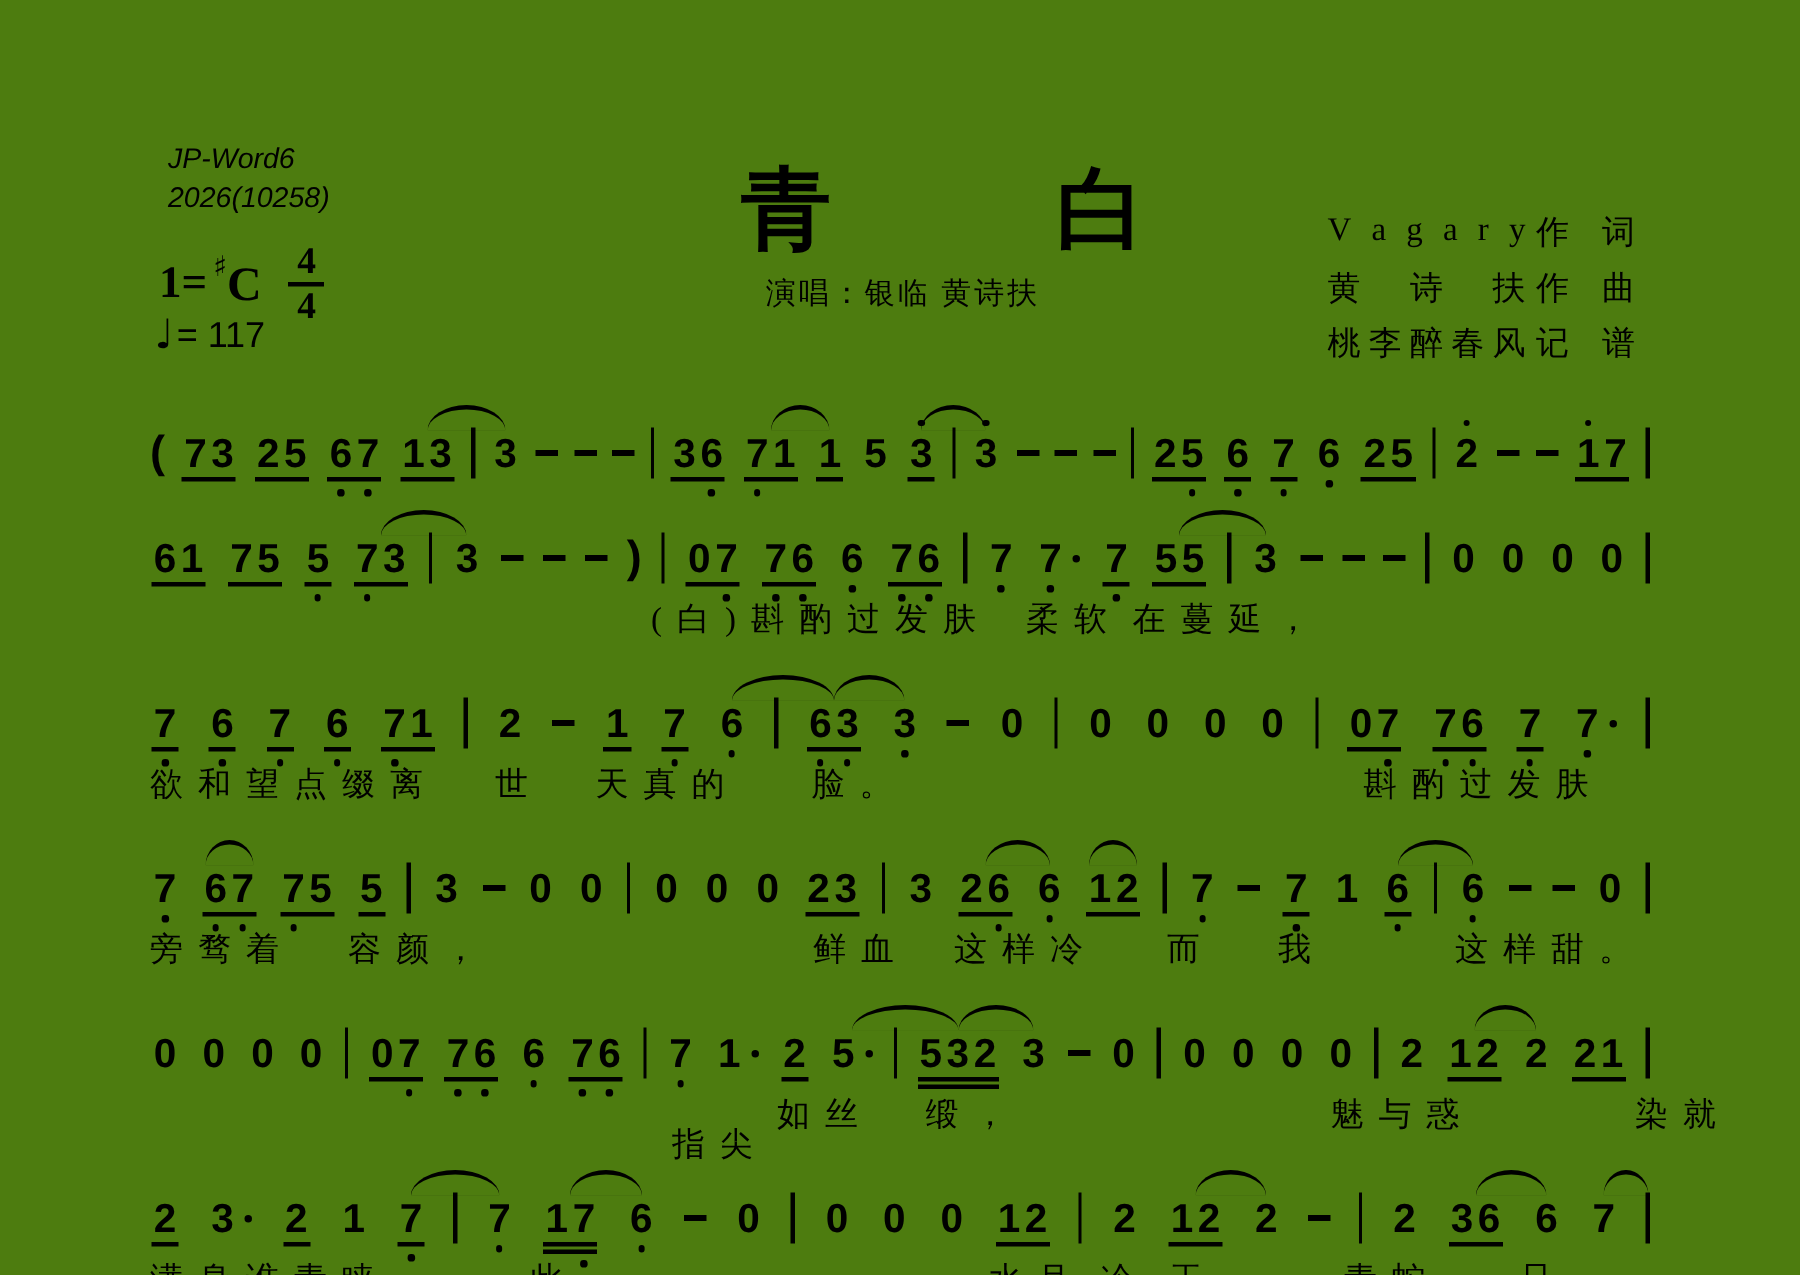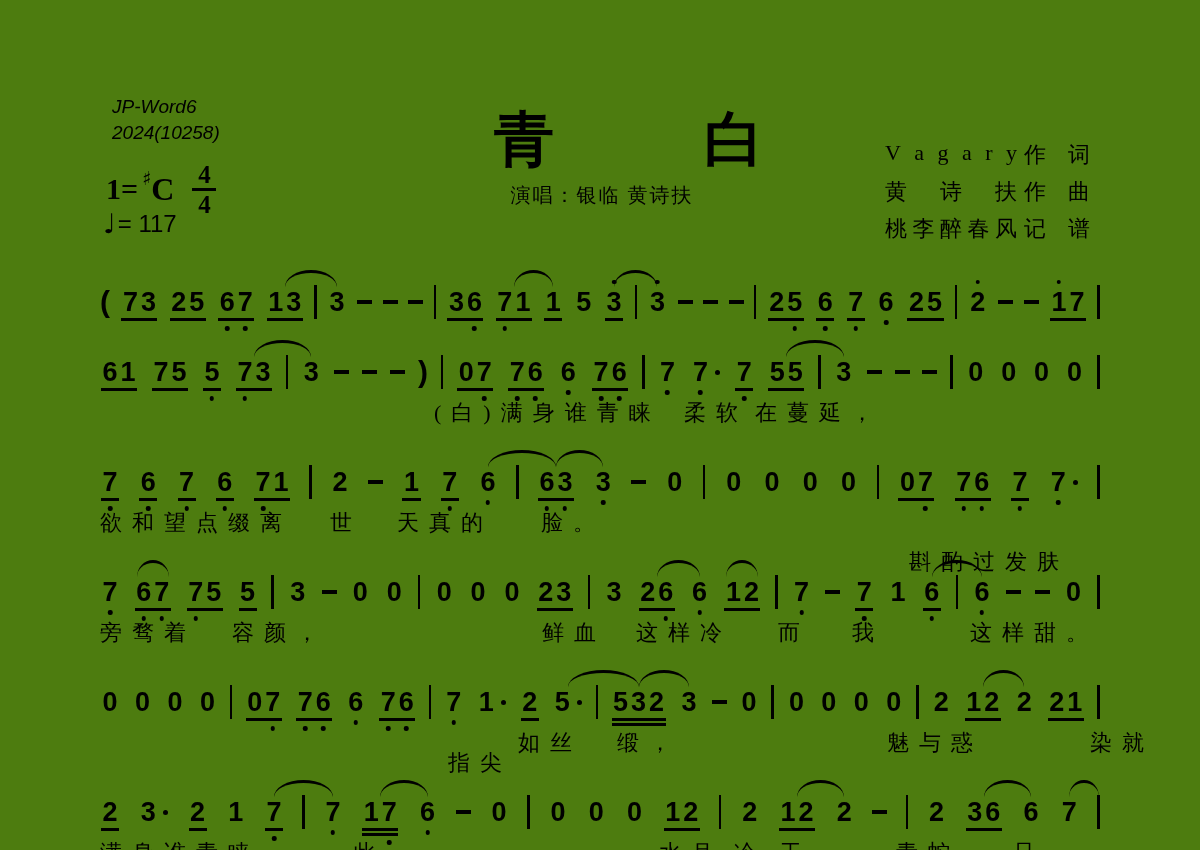--- a/index.html
+++ b/index.html
@@ -50,21 +50,21 @@
         border-radius:50% 50% 0 0 / 100% 100% 0 0;}
   .lyr{position:absolute;top:46px;font:22px "Liberation Serif","DejaVu Serif",serif;
        letter-spacing:10px;white-space:nowrap;}
 </style>
 </head>
 <body>
 
 <div class="page">
   <div class="gen">
     <div>JP-Word6</div>
-    <div>2024(10258)</div>
+    <div>2026(10258)</div>
   </div>
 
   <div class="title-left">青</div>
   <div class="title-right">白</div>
   <div class="subtitle">演唱：银临 黄诗扶</div>
 
   <div class="credits">
       <div class="credit-row">
         <span class="credit-name">
           <span>V</span>
@@ -302,21 +302,21 @@
           <span class="g gu0">
             <span class="nt">0</span>
           </span>
           <span class="g gu0">
             <span class="nt">0</span>
           </span>
           <span class="bar"></span>
         </div>
         <i class="slur" style="left: 154px; width: 57px;"></i>
         <i class="slur" style="left: 686px; width: 58px;"></i>
-        <span class="lyr" style="left: 334px;">(白)满身谁青睐</span>
+        <span class="lyr" style="left: 334px;">(白)斟酌过发肤</span>
         <span class="lyr" style="left: 584px;">柔软</span>
         <span class="lyr" style="left: 655px;">在蔓延，</span>
       </div>
       <div class="mline" style="top: 462px;">
         <div class="notes">
           <span class="g gu1">
             <span class="nt">7<i class="od"></i></span>
             <i class="beam b1"></i>
           </span>
           <span class="g gu1">
@@ -398,21 +398,21 @@
             <i class="aug"></i>
           </span>
           <span class="bar"></span>
         </div>
         <i class="slur" style="left: 388px; width: 68px;"></i>
         <i class="slur" style="left: 456px; width: 47px;"></i>
         <span class="lyr" style="left: 0px; text-align: center;">欲和望点缀离</span>
         <span class="lyr" style="left: 230px;">世</span>
         <span class="lyr" style="left: 297px;">天真的</span>
         <span class="lyr" style="left: 441px;">脸。</span>
-        <span class="lyr" style="left: 809px; margin-top: 39px;">斟酌过发肤</span>
+        <span class="lyr" style="left: 809px;">斟酌过发肤</span>
       </div>
       <div class="mline" style="top: 572px;">
         <div class="notes">
           <span class="g gu0">
             <span class="nt">7<i class="od"></i></span>
           </span>
           <span class="g gu1">
             <span class="nt">6<i class="od"></i></span>
             <span class="nt">7<i class="od"></i></span>
             <i class="beam b1"></i>

